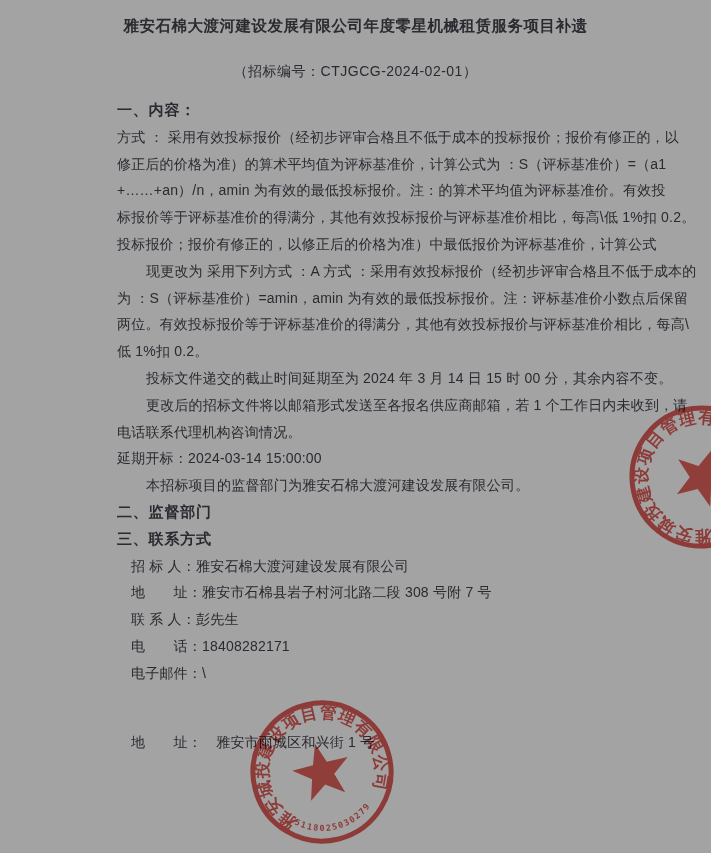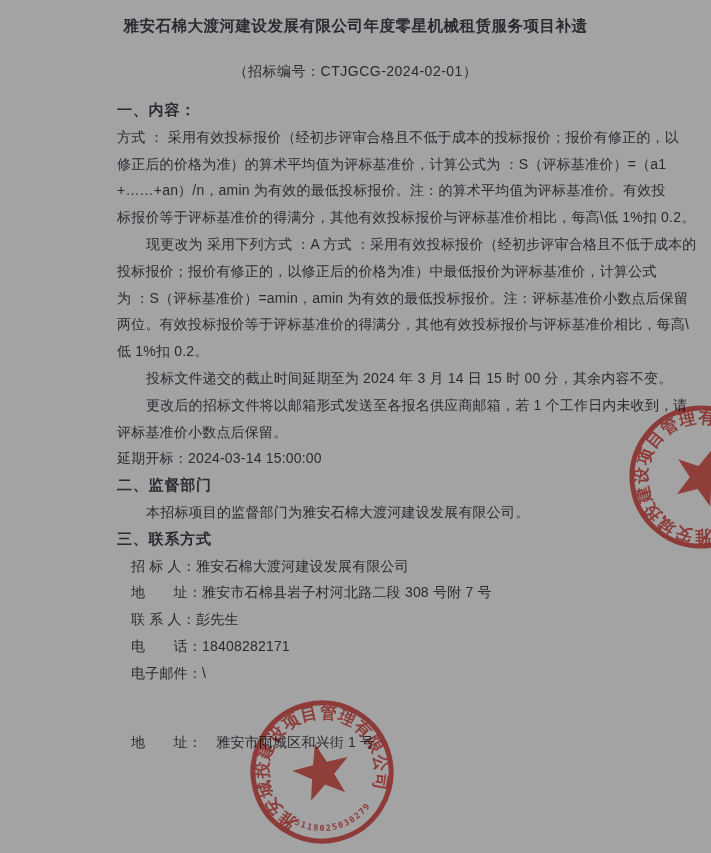--- a/index.html
+++ b/index.html
@@ -44,31 +44,31 @@
 
   <div class="title">雅安石棉大渡河建设发展有限公司年度零星机械租赁服务项目补遗</div>
   <div class="subtitle">（招标编号：CTJGCG-2024-02-01）</div>
 
   <div class="content" id="doc-blocks">
       <div class="row heading">一、内容：</div>
       <div class="row">方式 ： 采用有效投标报价（经初步评审合格且不低于成本的投标报价；报价有修正的，以</div>
       <div class="row">修正后的价格为准）的算术平均值为评标基准价，计算公式为 ：S（评标基准价）=（a1</div>
       <div class="row">+……+an）/n，amin 为有效的最低投标报价。注：的算术平均值为评标基准价。有效投</div>
       <div class="row">标报价等于评标基准价的得满分，其他有效投标报价与评标基准价相比，每高\低 1%扣 0.2。</div>
+      <div class="row">投标报价；报价有修正的，以修正后的价格为准）中最低报价为评标基准价，计算公式</div>
       <div class="row indent-2">现更改为 采用下列方式 ：A 方式 ：采用有效投标报价（经初步评审合格且不低于成本的</div>
-      <div class="row">投标报价；报价有修正的，以修正后的价格为准）中最低报价为评标基准价，计算公式</div>
       <div class="row">为 ：S（评标基准价）=amin，amin 为有效的最低投标报价。注：评标基准价小数点后保留</div>
       <div class="row">两位。有效投标报价等于评标基准价的得满分，其他有效投标报价与评标基准价相比，每高\</div>
       <div class="row">低 1%扣 0.2。</div>
       <div class="row indent-2">投标文件递交的截止时间延期至为 2024 年 3 月  14  日 15 时 00 分，其余内容不变。</div>
       <div class="row indent-2">更改后的招标文件将以邮箱形式发送至各报名供应商邮箱，若 1 个工作日内未收到，请</div>
-      <div class="row">评标基准价小数点后保留。</div>
+      <div class="row">电话联系代理机构咨询情况。</div>
       <div class="row">延期开标：2024-03-14 15:00:00</div>
+      <div class="row indent-2">本招标项目的监督部门为雅安石棉大渡河建设发展有限公司。</div>
       <div class="row heading">二、监督部门</div>
-      <div class="row indent-2">本招标项目的监督部门为雅安石棉大渡河建设发展有限公司。</div>
       <div class="row heading">三、联系方式</div>
       <div class="row indent-1">招 标 人：雅安石棉大渡河建设发展有限公司</div>
       <div class="row indent-1">地　　址：雅安市石棉县岩子村河北路二段 308 号附 7 号</div>
       <div class="row indent-1">联 系 人：彭先生</div>
       <div class="row indent-1">电　　话：18408282171</div>
       <div class="row indent-1">电子邮件：\</div>
       <div class="gap"></div>
       <div class="row indent-1">地　　址：　雅安市雨城区和兴街 1 号</div>
     </div>
 

